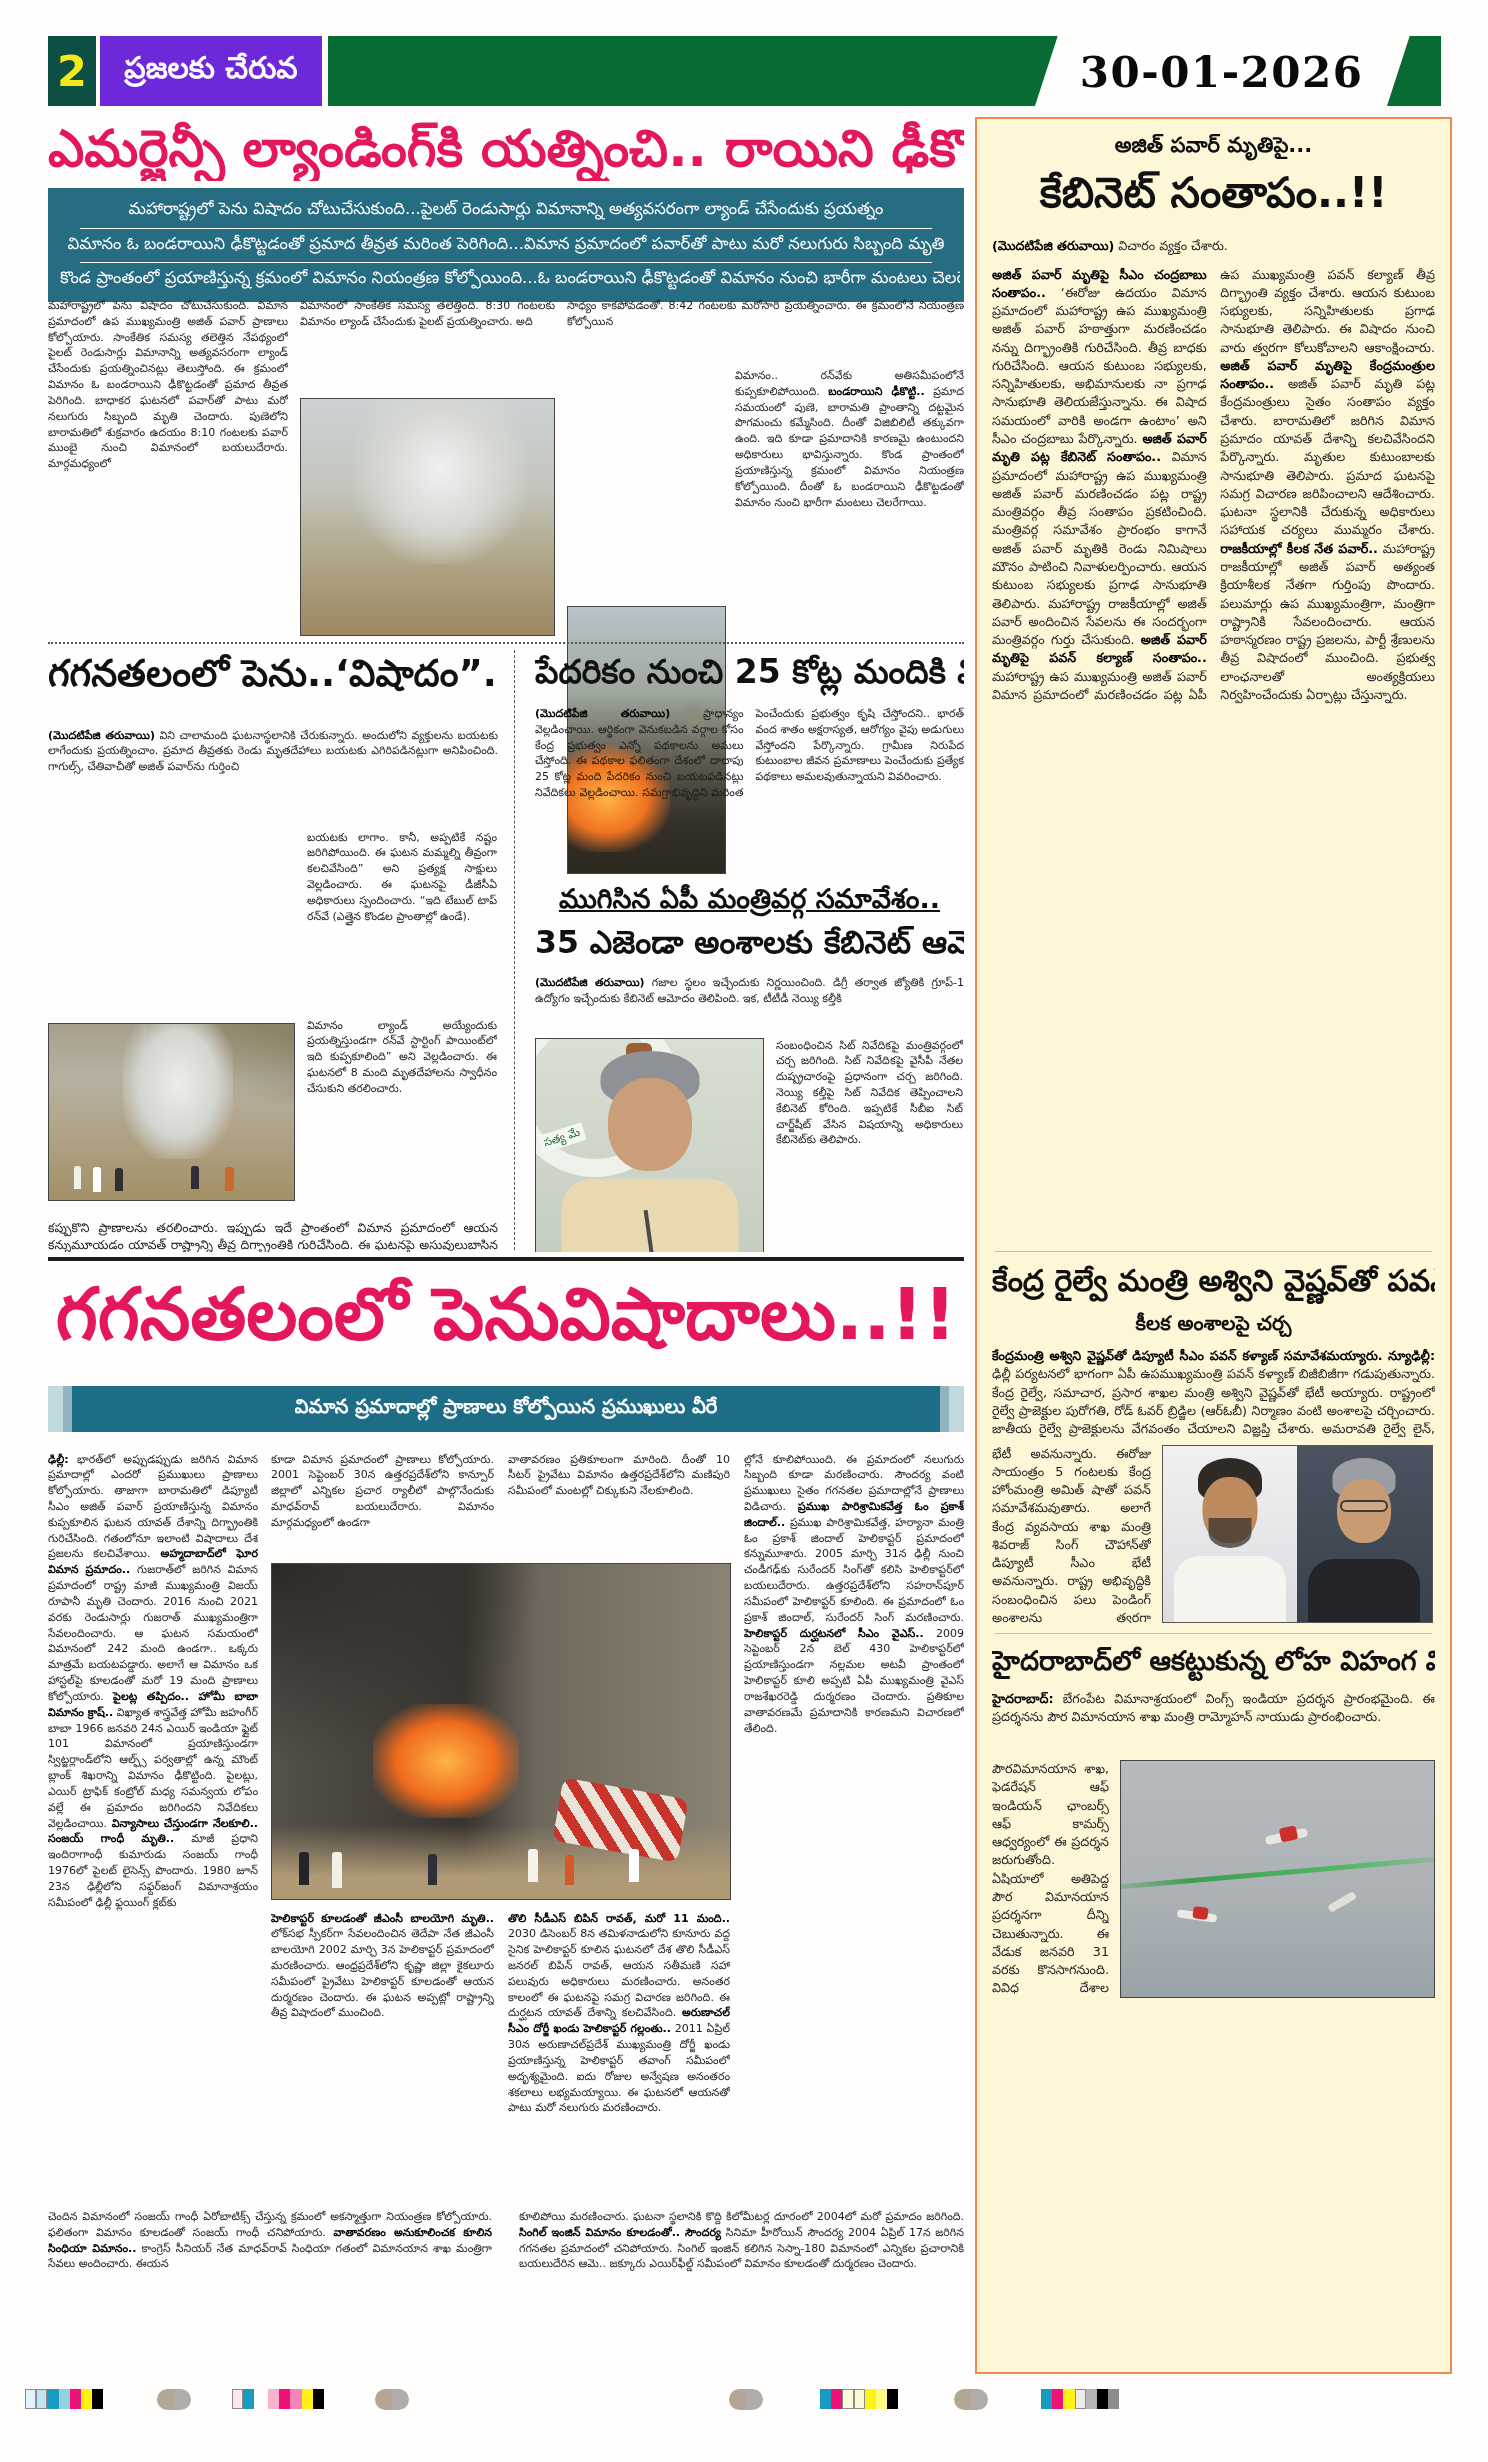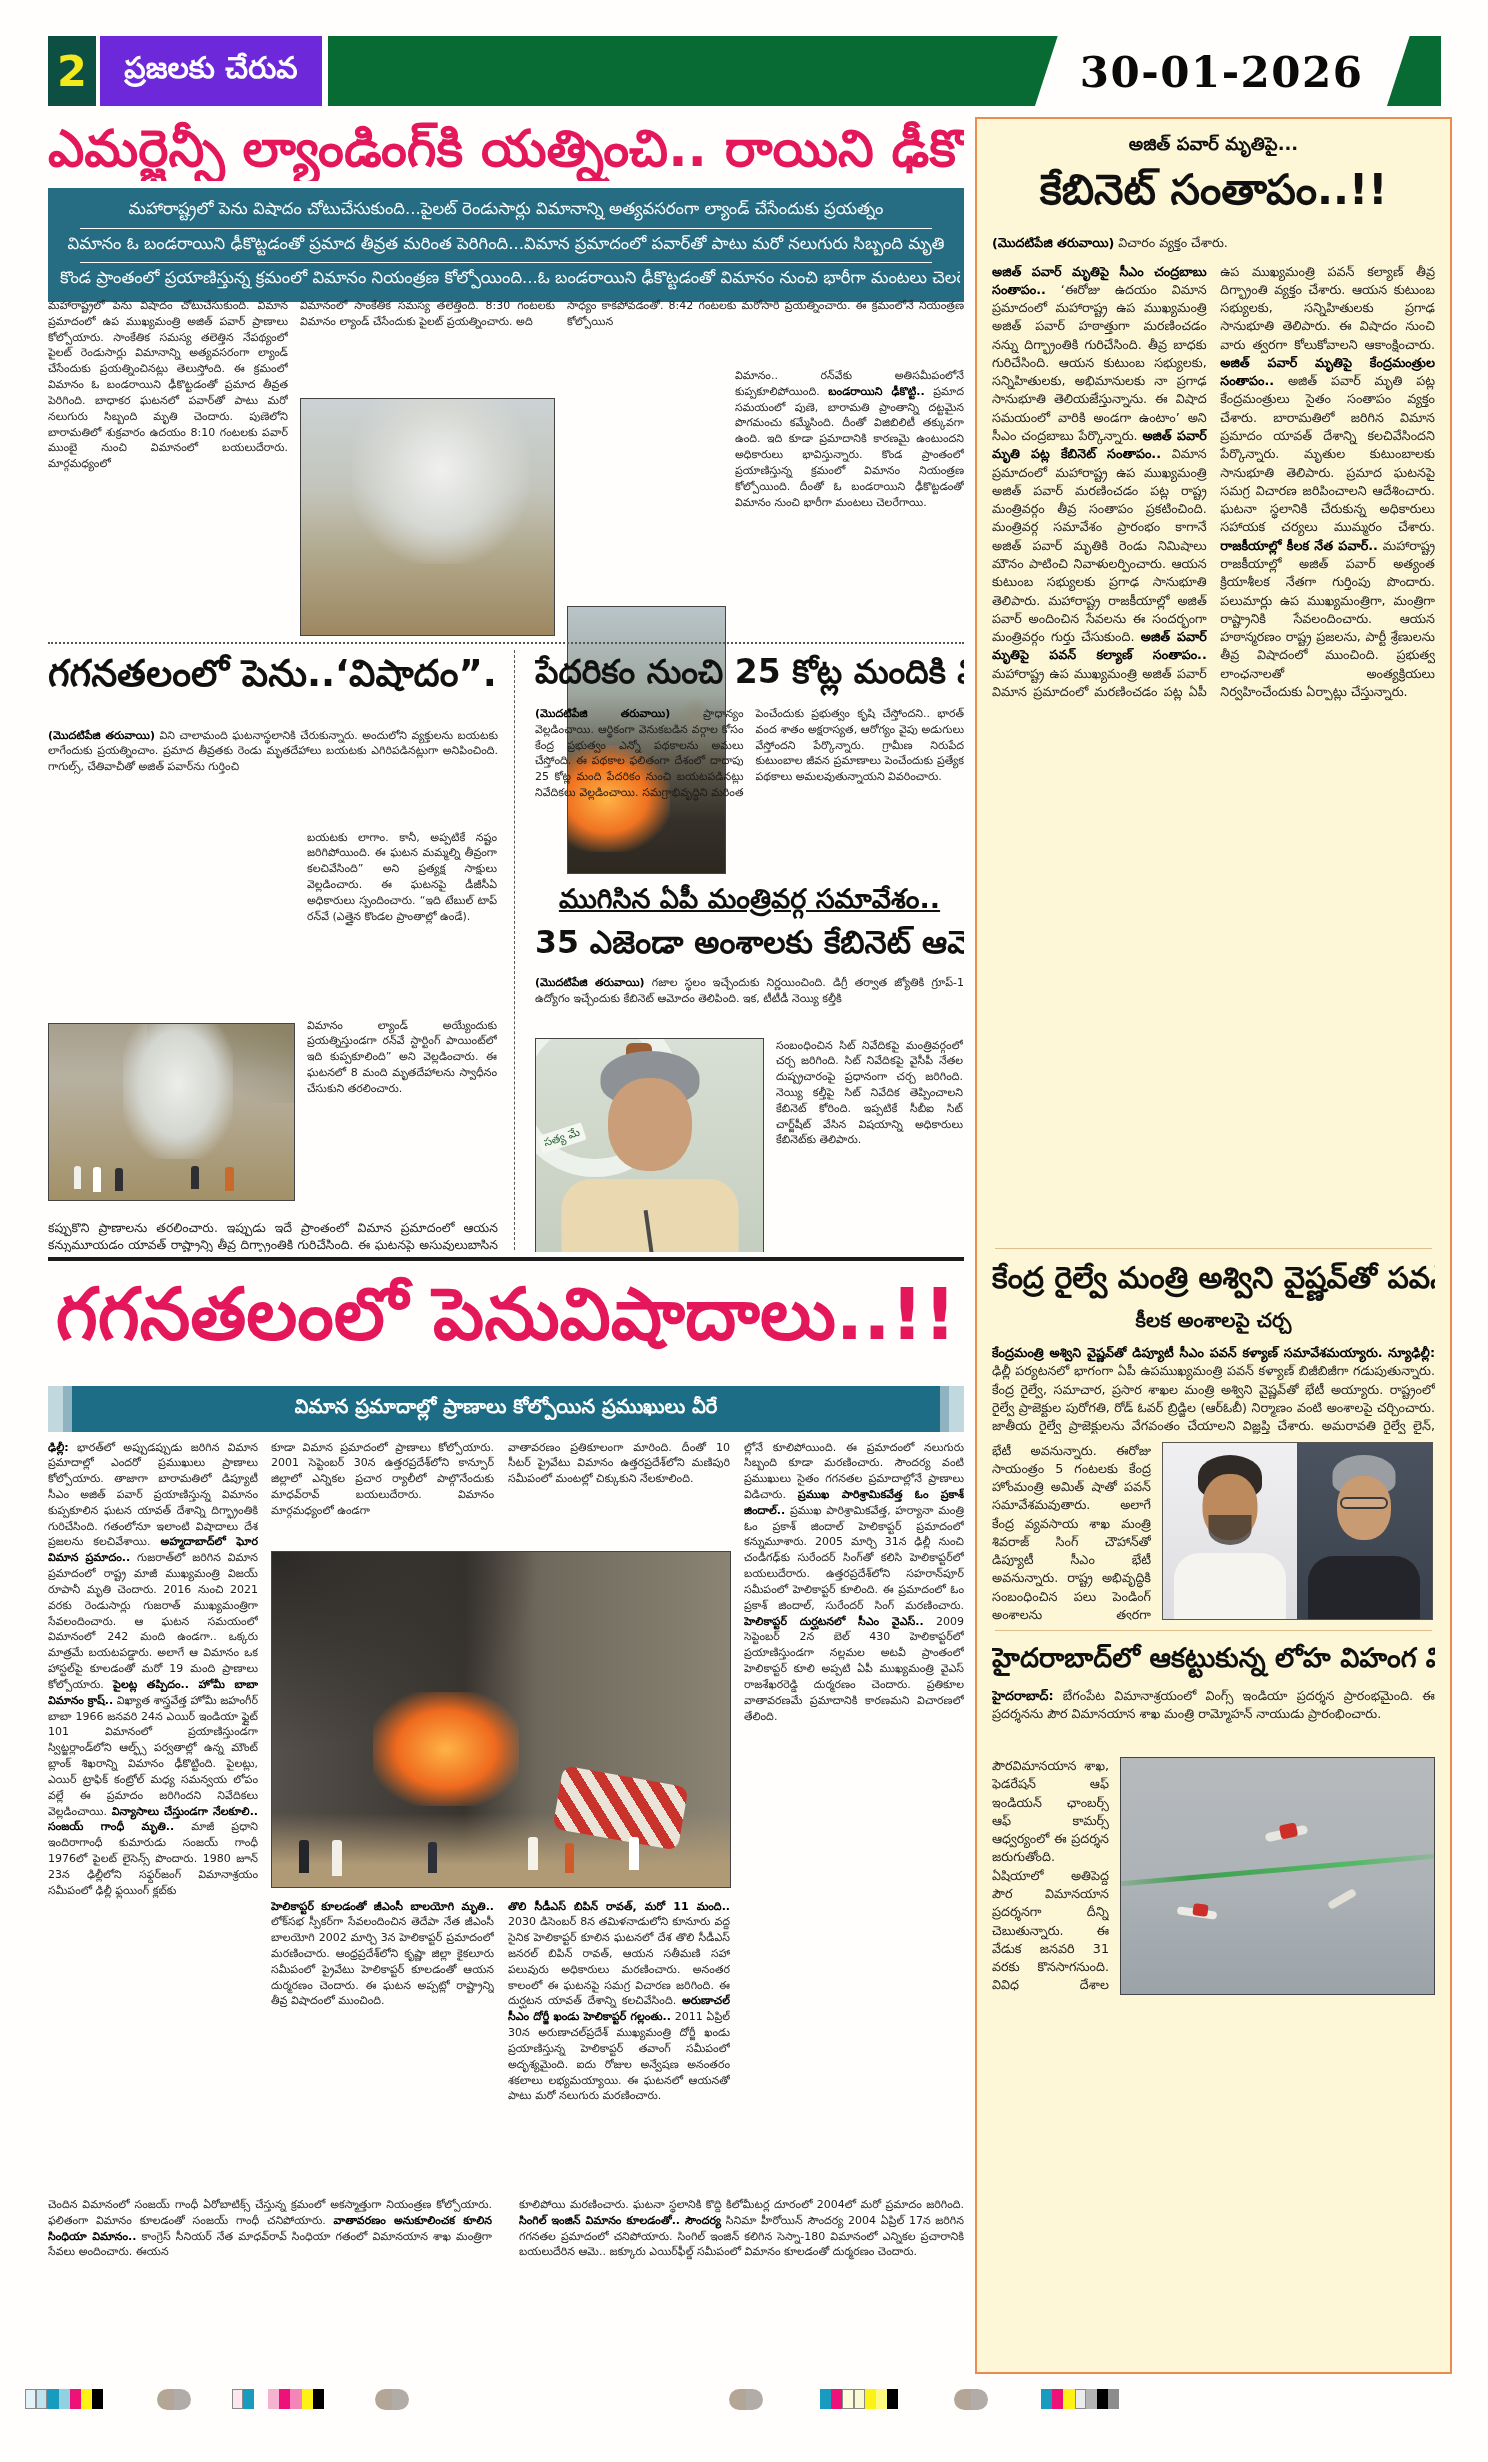--- a/index.html
+++ b/index.html
@@ -132,21 +132,21 @@
     <div style="margin-top:12px;height:46px;display:flex;">
       <div style="width:15px;background:#c2d8df;"></div>
       <div style="width:9px;background:#8fb3c0;"></div>
       <div style="flex:1;background:#1e6d87;display:flex;align-items:center;justify-content:center;">
         <span class="nowrap" style="color:#fff;font-size:19.5px;font-weight:bold;">విమాన ప్రమాదాల్లో ప్రాణాలు కోల్పోయిన ప్రముఖులు వీరే</span>
       </div>
       <div style="width:9px;background:#8fb3c0;"></div>
       <div style="width:15px;background:#c2d8df;"></div>
     </div>
 
-    <div style="position:relative;height:750px;margin-top:8px;">
+    <div style="position:relative;height:750px;margin-top:20px;">
       <div class="abs jt" style="left:0;top:0;width:210px;height:750px;">
         <b class="lead">ఢిల్లీ:</b>
         <span>భారత్‌లో అప్పుడప్పుడు జరిగిన విమాన ప్రమాదాల్లో ఎందరో ప్రముఖులు ప్రాణాలు కోల్పోయారు. తాజాగా బారామతిలో డిప్యూటీ సీఎం అజిత్ పవార్ ప్రయాణిస్తున్న విమానం కుప్పకూలిన ఘటన యావత్ దేశాన్ని దిగ్భ్రాంతికి గురిచేసింది. గతంలోనూ ఇలాంటి విషాదాలు దేశ ప్రజలను కలచివేశాయి.</span>
         <b class="lead">అహ్మదాబాద్‌లో ఘోర విమాన ప్రమాదం..</b>
         <span>గుజరాత్‌లో జరిగిన విమాన ప్రమాదంలో రాష్ట్ర మాజీ ముఖ్యమంత్రి విజయ్ రూపానీ మృతి చెందారు. 2016 నుంచి 2021 వరకు రెండుసార్లు గుజరాత్ ముఖ్యమంత్రిగా సేవలందించారు. ఆ ఘటన సమయంలో విమానంలో 242 మంది ఉండగా.. ఒక్కరు మాత్రమే బయటపడ్డారు. అలాగే ఆ విమానం ఒక హాస్టల్‌పై కూలడంతో మరో 19 మంది ప్రాణాలు కోల్పోయారు.</span>
         <b class="lead">పైలట్ల తప్పిదం.. హోమీ బాబా విమానం క్రాష్..</b>
         <span>విఖ్యాత శాస్త్రవేత్త హోమీ జహంగీర్ బాబా 1966 జనవరి 24న ఎయిర్ ఇండియా ఫ్లైట్ 101 విమానంలో ప్రయాణిస్తుండగా స్విట్జర్లాండ్‌లోని ఆల్ఫ్స్ పర్వతాల్లో ఉన్న మౌంట్ బ్లాంక్ శిఖరాన్ని విమానం ఢీకొట్టింది. పైలట్లు, ఎయిర్ ట్రాఫిక్ కంట్రోల్ మధ్య సమన్వయ లోపం వల్లే ఈ ప్రమాదం జరిగిందని నివేదికలు వెల్లడించాయి.</span>
         <b class="lead">విన్యాసాలు చేస్తుండగా నేలకూలి.. సంజయ్ గాంధీ మృతి..</b>
         <span>మాజీ ప్రధాని ఇందిరాగాంధీ కుమారుడు సంజయ్ గాంధీ 1976లో పైలట్ లైసెన్స్ పొందారు. 1980 జూన్ 23న ఢిల్లీలోని సఫ్దర్‌జంగ్ విమానాశ్రయం సమీపంలో ఢిల్లీ ఫ్లయింగ్ క్లబ్‌కు</span>
       </div>
@@ -193,21 +193,21 @@
         <span>కూలిపోయి మరణించారు. ఘటనా స్థలానికి కొద్ది కిలోమీటర్ల దూరంలో 2004లో మరో ప్రమాదం జరిగింది.</span>
         <b class="lead">సింగిల్ ఇంజిన్ విమానం కూలడంతో.. సౌందర్య</b>
         <span>సినిమా హీరోయిన్ సౌందర్య 2004 ఏప్రిల్ 17న జరిగిన గగనతల ప్రమాదంలో చనిపోయారు. సింగిల్ ఇంజిన్ కలిగిన సెస్నా-180 విమానంలో ఎన్నికల ప్రచారానికి బయలుదేరిన ఆమె.. జక్కూరు ఎయిర్‌ఫీల్డ్ సమీపంలో విమానం కూలడంతో దుర్మరణం చెందారు.</span>
       </div>
     </div>
   </div>
 
   <div class="abs rail" style="left:975px;top:117px;width:477px;height:2257px;padding:13.5px 15px;overflow:hidden;">
 
     <div>
-      <div class="ctr nowrap hl-black" style="font-size:18px;font-weight:bold;">అజిత్ పవార్ మృతిపై...</div>
+      <div class="ctr nowrap hl-black" style="font-size:21px;font-weight:bold;">అజిత్ పవార్ మృతిపై...</div>
       <div class="ctr nowrap hl-black" style="font-size:42px;font-weight:bold;margin:6px 0 10.5px;">కేబినెట్ సంతాపం..!!</div>
       <div class="jt" style="height:22.5px;">
         <b class="lead">(మొదటిపేజి తరువాయి)</b>
         <span>విచారం వ్యక్తం చేశారు.</span>
       </div>
       <div class="jt" style="margin-top:6px;height:975px;column-count:2;column-gap:13.5px;">
         <b class="lead">అజిత్ పవార్ మృతిపై సీఎం చంద్రబాబు సంతాపం..</b>
         <span>‘ఈరోజు ఉదయం విమాన ప్రమాదంలో మహారాష్ట్ర ఉప ముఖ్యమంత్రి అజిత్ పవార్ హఠాత్తుగా మరణించడం నన్ను దిగ్భ్రాంతికి గురిచేసింది. తీవ్ర బాధకు గురిచేసింది. ఆయన కుటుంబ సభ్యులకు, సన్నిహితులకు, అభిమానులకు నా ప్రగాఢ సానుభూతి తెలియజేస్తున్నాను. ఈ విషాద సమయంలో వారికి అండగా ఉంటాం’ అని సీఎం చంద్రబాబు పేర్కొన్నారు.</span>
         <b class="lead">అజిత్ పవార్ మృతి పట్ల కేబినెట్ సంతాపం..</b>
         <span>విమాన ప్రమాదంలో మహారాష్ట్ర ఉప ముఖ్యమంత్రి అజిత్ పవార్ మరణించడం పట్ల రాష్ట్ర మంత్రివర్గం తీవ్ర సంతాపం ప్రకటించింది. మంత్రివర్గ సమావేశం ప్రారంభం కాగానే అజిత్ పవార్ మృతికి రెండు నిమిషాలు మౌనం పాటించి నివాళులర్పించారు. ఆయన కుటుంబ సభ్యులకు ప్రగాఢ సానుభూతి తెలిపారు. మహారాష్ట్ర రాజకీయాల్లో అజిత్ పవార్ అందించిన సేవలను ఈ సందర్భంగా మంత్రివర్గం గుర్తు చేసుకుంది.</span>

